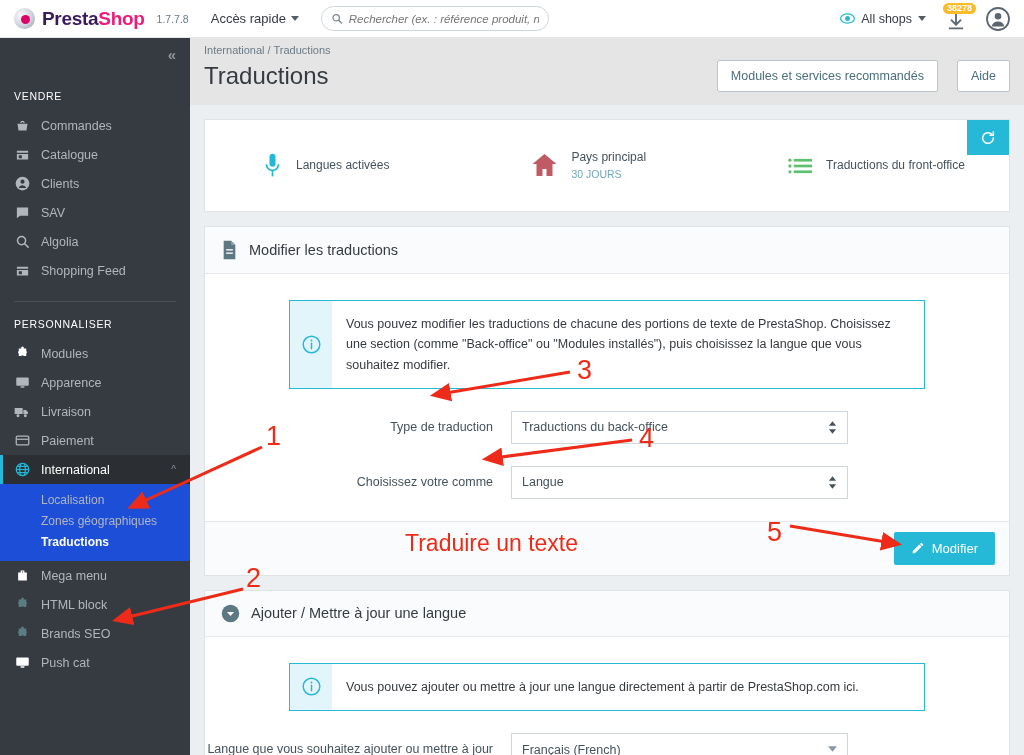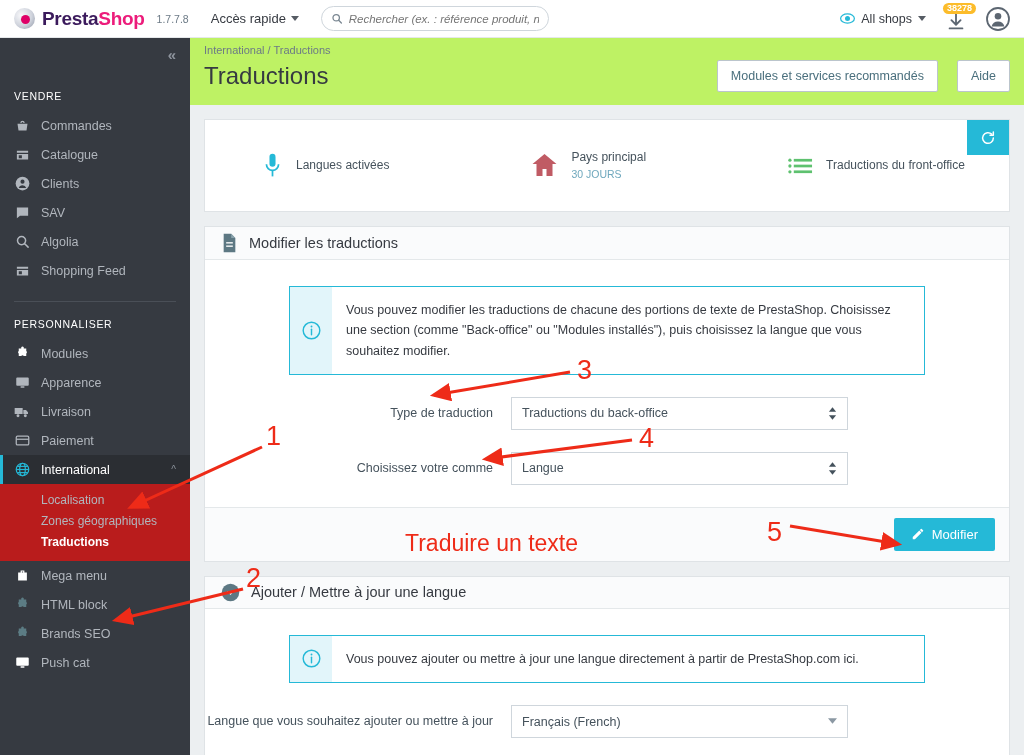--- a/index.html
+++ b/index.html
@@ -78,30 +78,30 @@
     position: relative;
   }
   .nav-item .ic { width: 16px; height: 16px; flex: none; display: flex; align-items: center; justify-content: center; }
   .nav-item.active {
     background: #2b2e33; color: #fff;
   }
   .nav-item.active::before {
     content: ""; position: absolute; left: 0; top: 0; bottom: 0; width: 3px; background: #25b9d7;
   }
   .nav-item .chev-up { margin-left: auto; margin-right: 14px; color: #8d939c; font-size: 10px; }
-  .submenu { background: #b91c1c; padding: 5px 0 9px 0; }
+  .submenu { background: #1d4ed8; padding: 5px 0 9px 0; }
   .sub-item {
     padding: 3.5px 14px 3.5px 41px; font-size: 12px; color: #b1b6bd; cursor: pointer;
   }
   .sub-item.active { color: #fff; font-weight: bold; }
 
   
   .main {
     position: absolute; top: 34px; left: 190px; width: 834px; height: 721px;
-    background: #bef264; overflow: hidden;
+    background: #e5e5e5; overflow: hidden;
   }
   .breadcrumb { padding: 10px 0 0 14px; font-size: 11px; color: #6c7a86; }
   .page-head { display: flex; align-items: center; padding: 4px 14px 0 14px; }
   .page-title { font-size: 24px; color: #363a41; font-weight: normal; }
   .head-btns { margin-left: auto; display: flex; gap: 19px; align-items: center; }
   .btn-outline {
     border: 1px solid #bbc5cc; background: #fff; color: #4a6f7d;
     font-size: 12.5px; padding: 8px 13px; cursor: pointer;
     font-family: "Liberation Sans", sans-serif; border-radius: 2px;
   }
@@ -116,21 +116,21 @@
   .kpi-txt { font-size: 12px; color: #45525c; line-height: 1.45; }
   .kpi-sub { font-size: 10.5px; color: #6fa8bd; }
   .refresh-btn {
     position: absolute; right: 0; top: 0; width: 42px; height: 35px;
     background: #25b9d7; display: flex; align-items: center; justify-content: center;
     cursor: pointer;
   }
 
   .panel-head {
     display: flex; align-items: center; gap: 11px;
-    padding: 6px 16px; border-bottom: 1px solid #e4e8ea; background: #fafbfc;
+    padding: 13px 16px; border-bottom: 1px solid #e4e8ea; background: #fafbfc;
   }
   .panel-head-title { font-size: 14.5px; color: #363a41; }
   .panel-body { padding: 26px 0 22px 0; }
 
   .alert {
     margin: 0 auto; width: 636px; border: 1px solid #25b9d7; display: flex; align-items: center;
     background: #fff;
   }
   .alert-ico-box {
     width: 42px; align-self: stretch; background: #e2f5fa;

